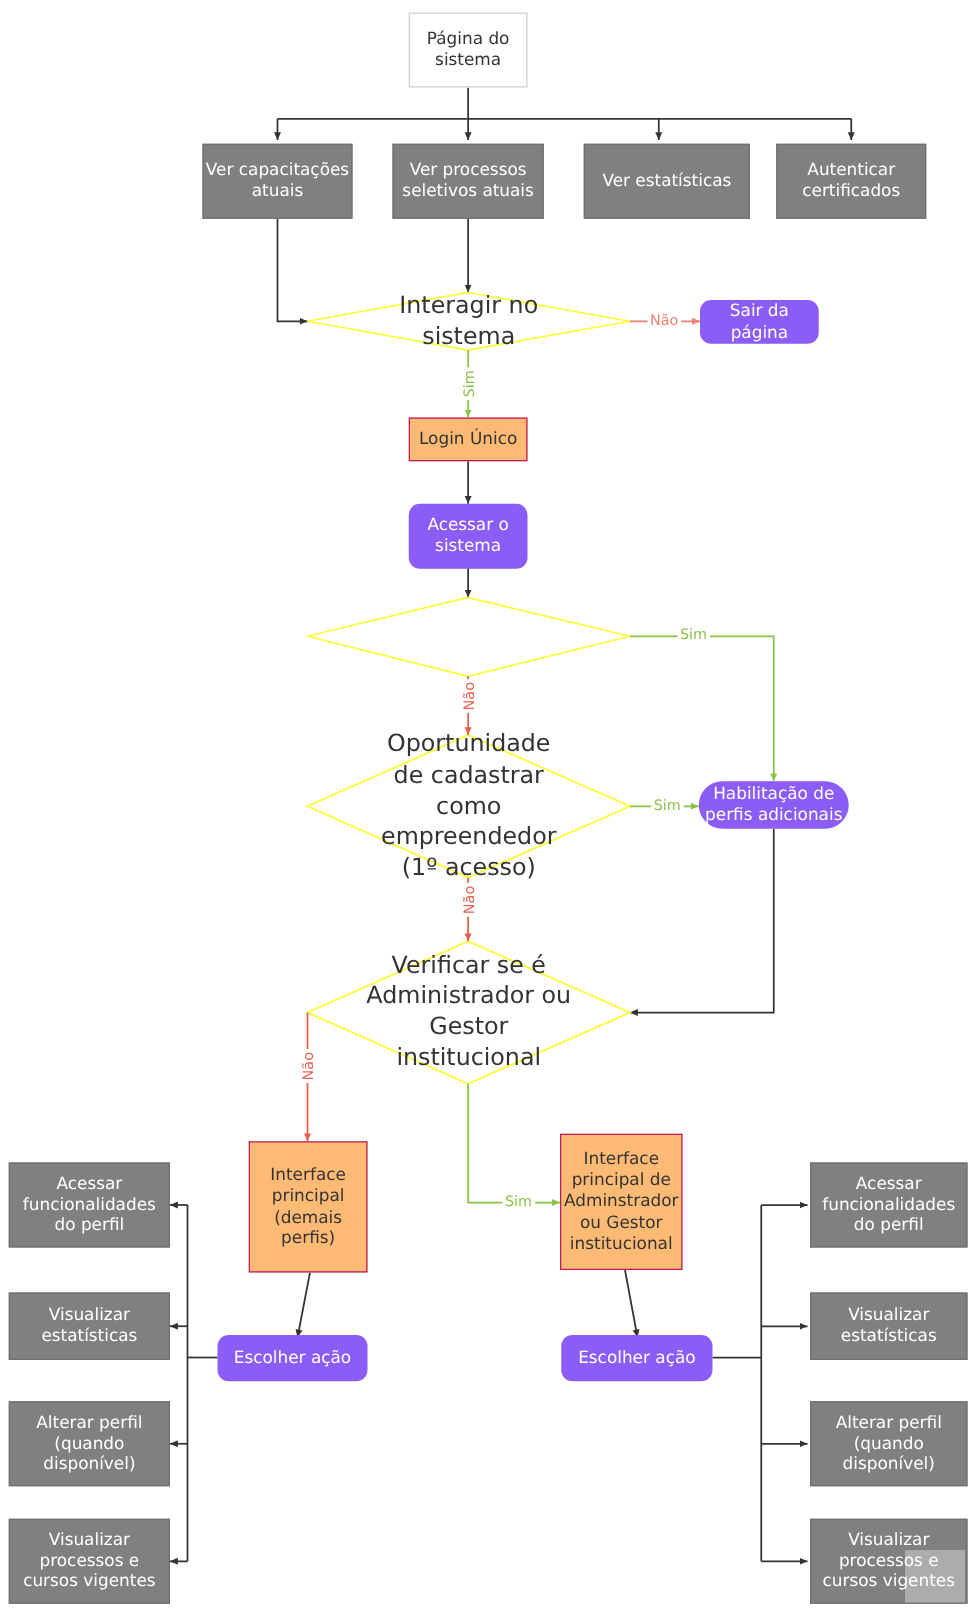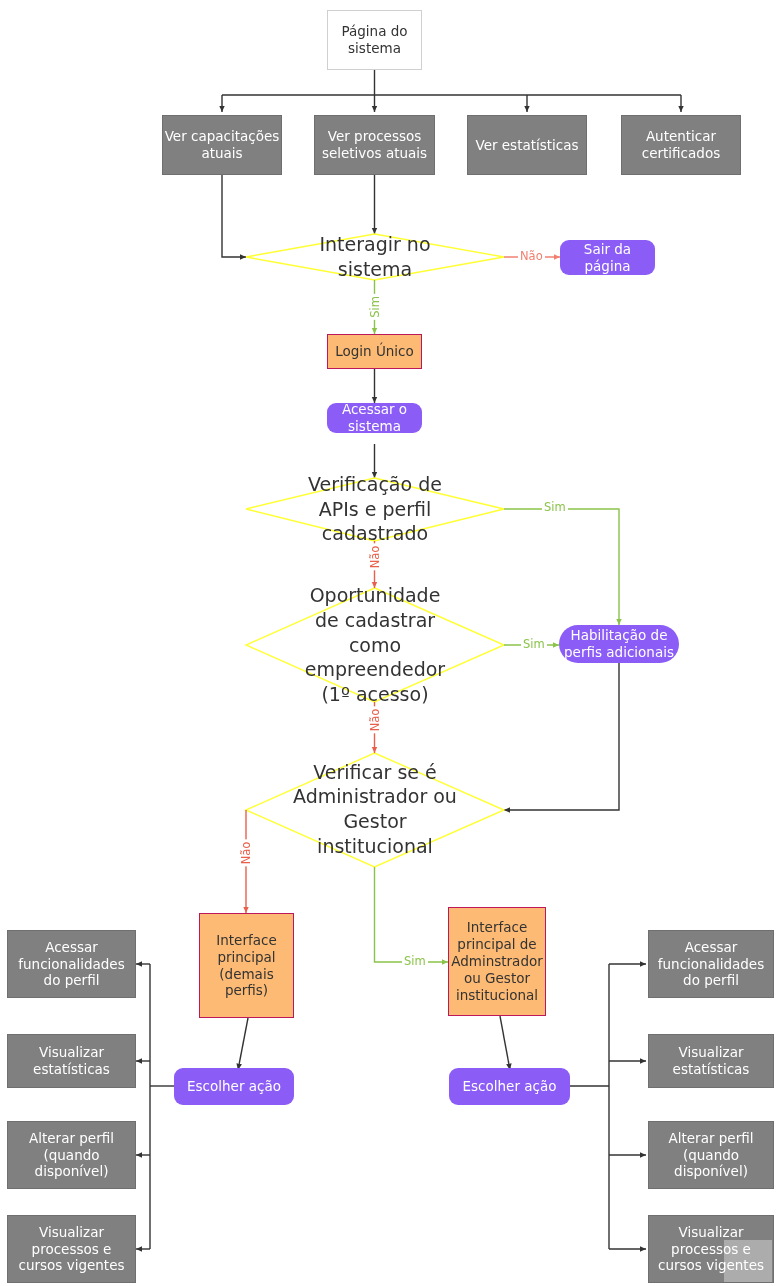--- a/index.html
+++ b/index.html
@@ -175,47 +175,44 @@
   </div>
 
   <div class="node node-gray" style="left:162px; top:115px; width:120px; height:60px;">
     <span>Ver capacitações atuais</span>
   </div>
 
   <div class="node node-gray" style="left:314px; top:115px; width:121px; height:60px;">
     <span>Ver processos seletivos atuais</span>
   </div>
 
-  <div class="node node-gray" style="left:467px; top:115px; width:120px; height:60px;">
+  <div class="node node-gray" style="left:467px; top:115px; width:133px; height:60px;">
     <span>Ver estatísticas</span>
   </div>
 
   <div class="node node-gray" style="left:621px; top:115px; width:120px; height:60px;">
     <span>Autenticar certificados</span>
   </div>
 
   <div class="diamond-label" style="left:280px; top:240px; width:190px; height:34px;">
     <span>Interagir no sistema</span>
   </div>
 
   <div class="node node-black" style="left:560px; top:240px; width:95px; height:35px;">
     <span>Sair da página</span>
   </div>
 
   <div class="node node-white" style="left:327px; top:334px; width:95px; height:35px;">
     <span>Login Único</span>
   </div>
 
-  <div class="node node-black" style="left:327px; top:403px; width:95px; height:30px;">
+  <div class="node node-black" style="left:327px; top:403px; width:95px; height:52px;">
     <span>Acessar o sistema</span>
   </div>
 
-  <div class="diamond-label" style="left:290px; top:489px; width:170px; height:40px;">
-    <span>Verificação de APIs e perfil cadastrado</span>
-  </div>
 
   <div class="diamond-label" style="left:300px; top:608px; width:150px; height:74px;">
     <span>Oportunidade de cadastrar como empreendedor (1º acesso)</span>
   </div>
 
   <div class="node node-black" style="left:559px; top:625px; width:120px; height:38px;border-radius:19px;">
     <span>Habilitação de perfis adicionais</span>
   </div>
 
   <div class="diamond-label" style="left:290px; top:781px; width:170px; height:56px;">

